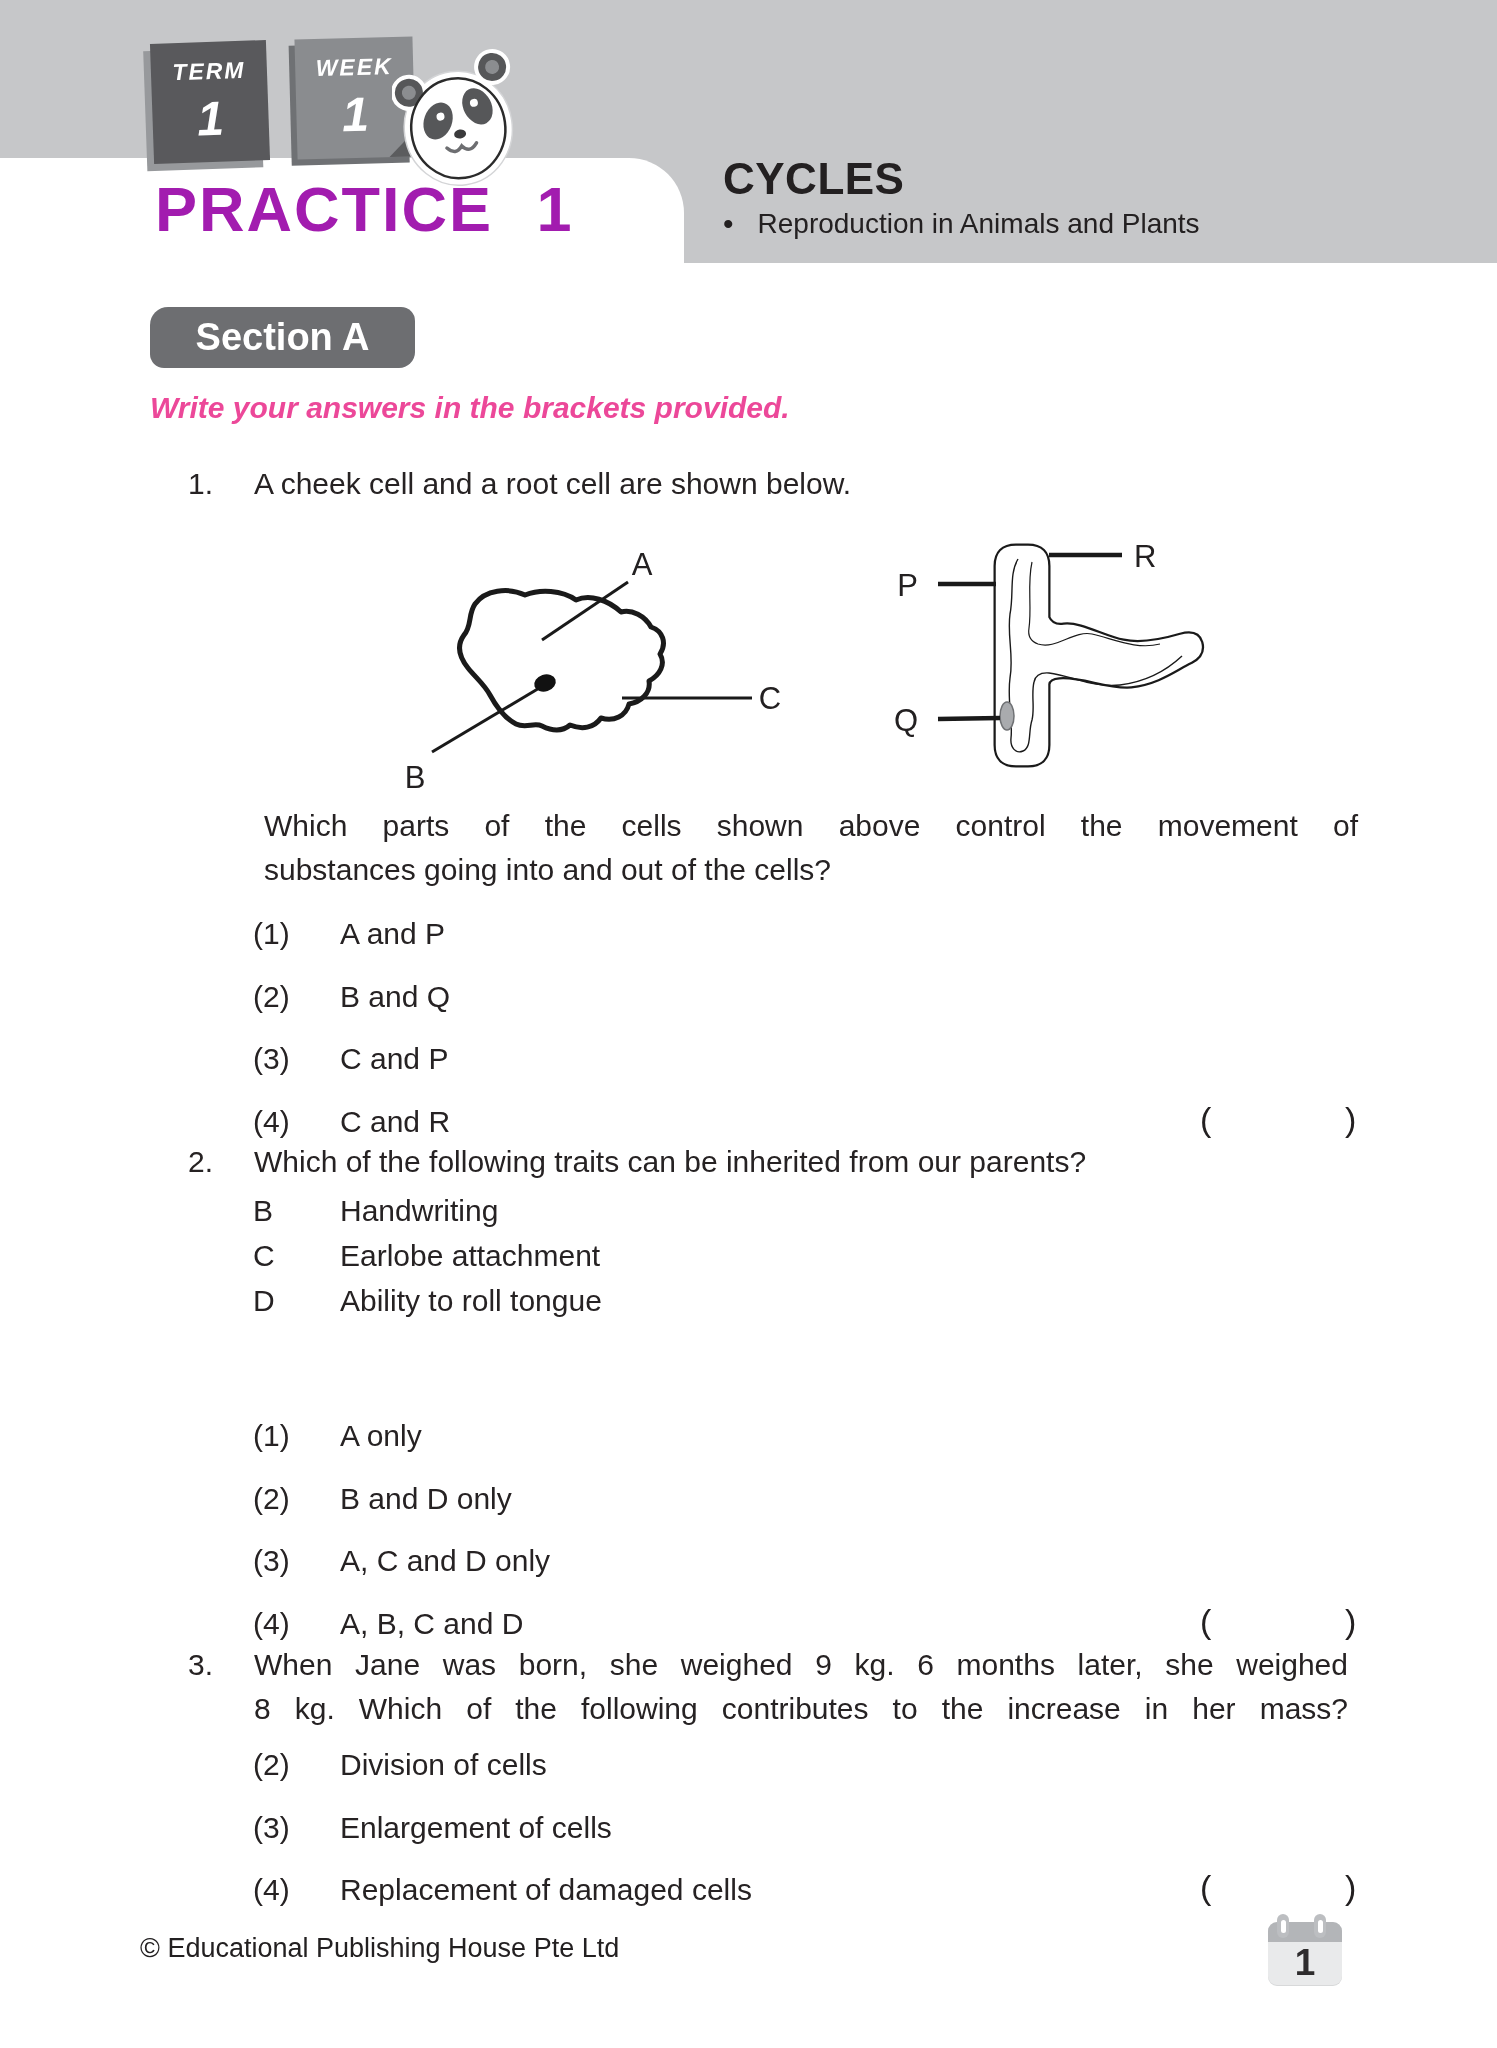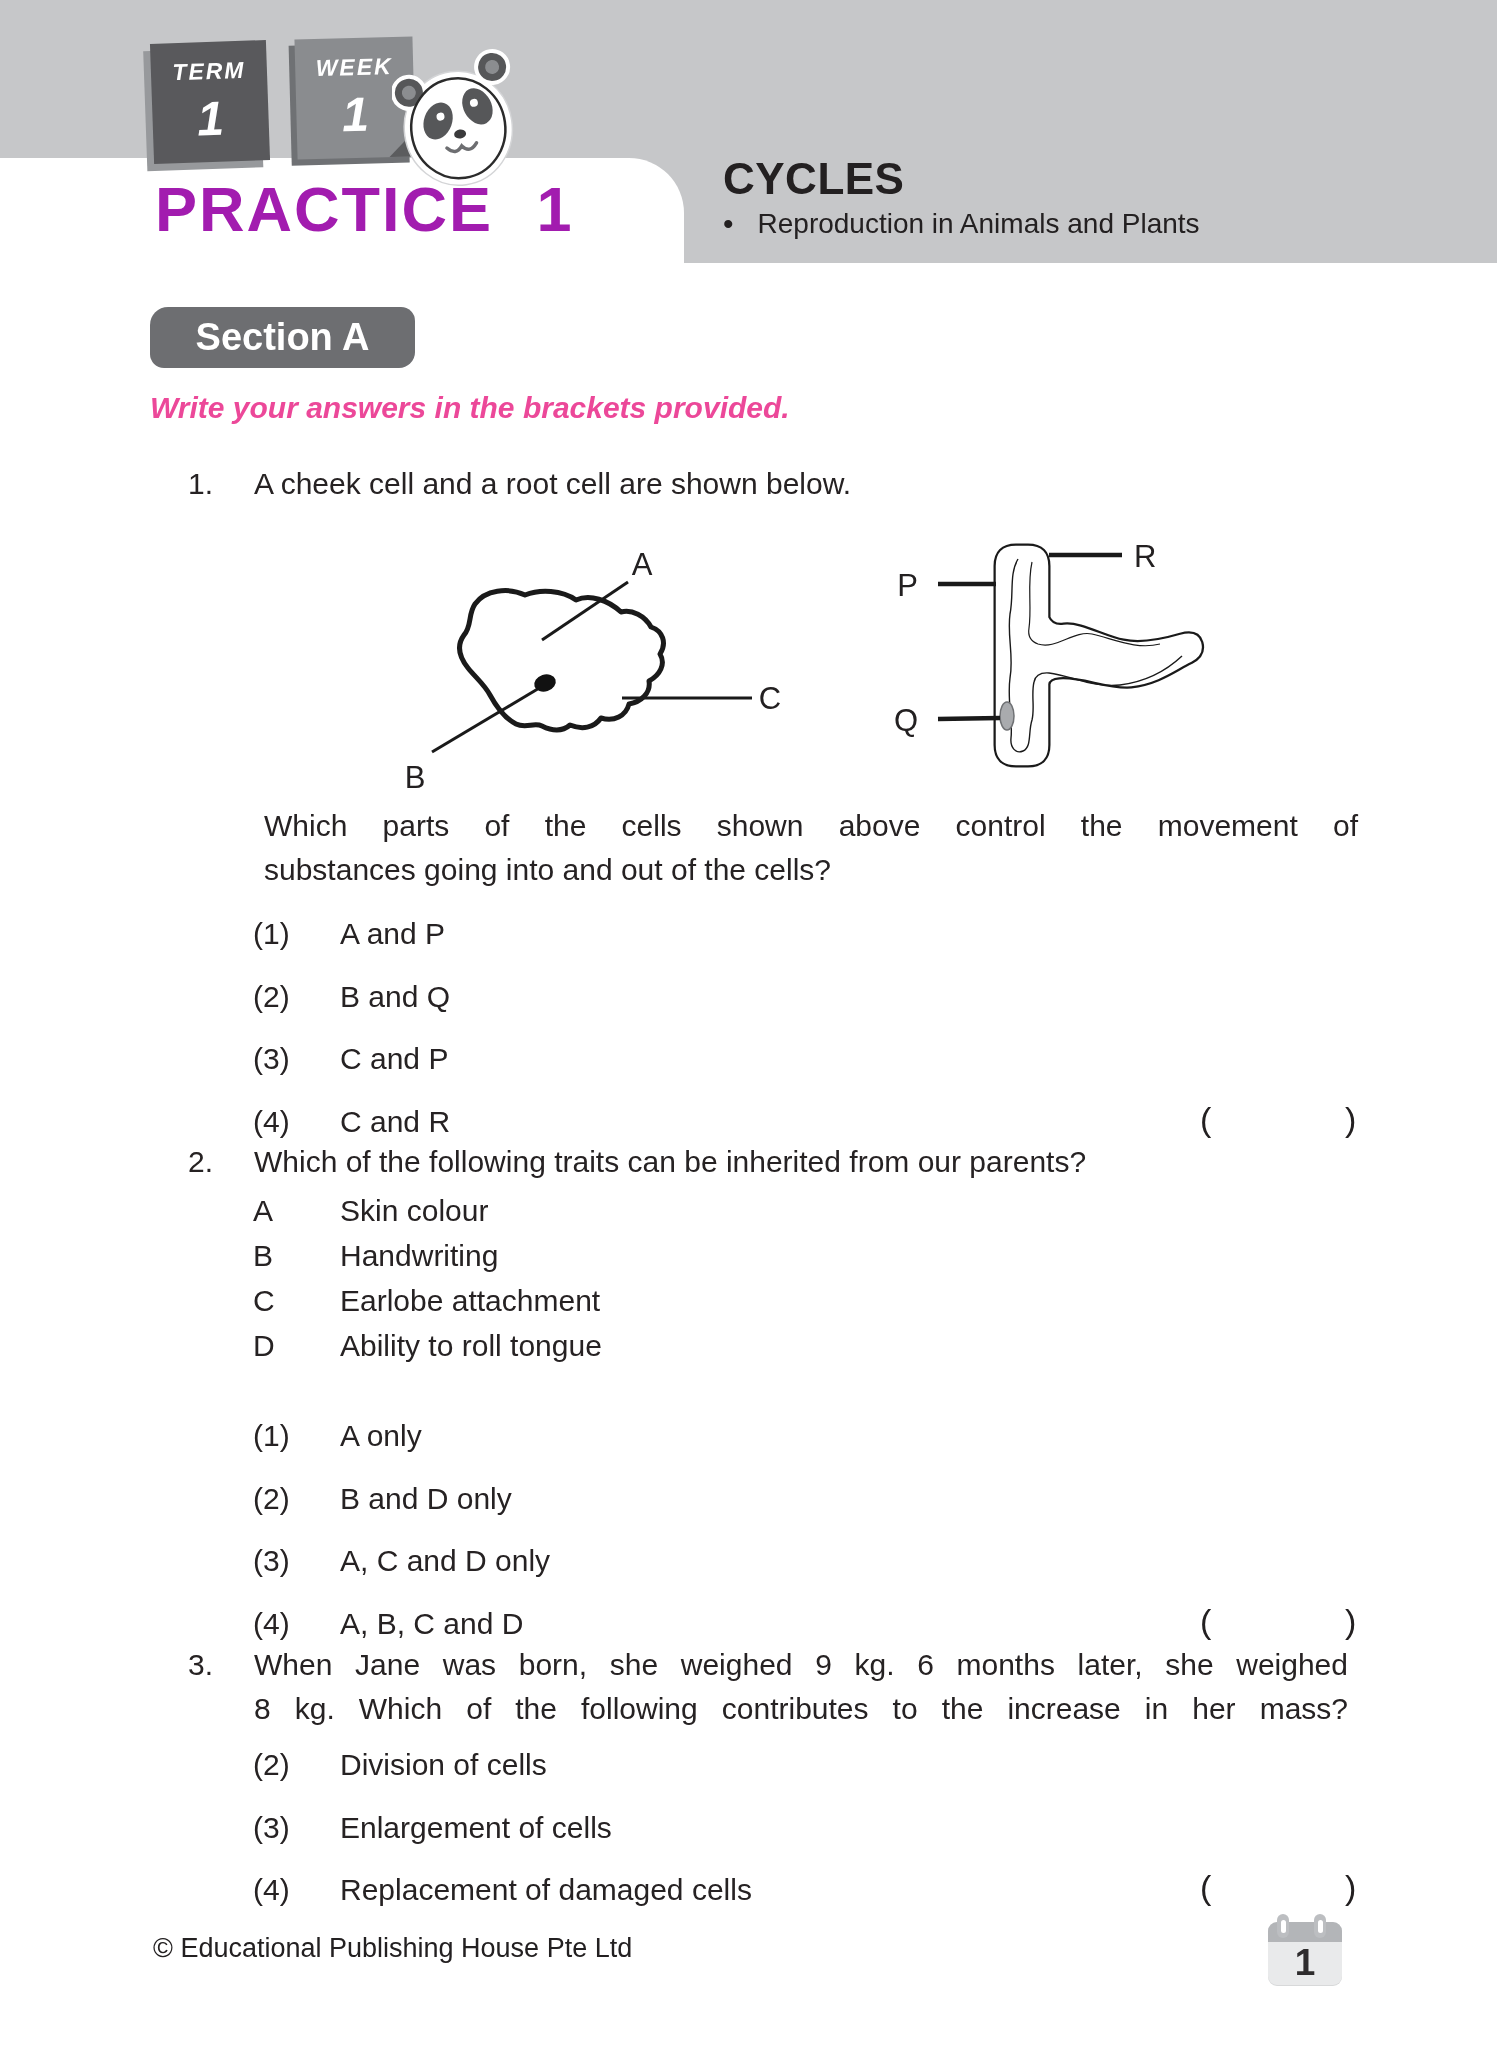--- a/index.html
+++ b/index.html
@@ -34,21 +34,21 @@
   .jline{display:block;text-align:justify;text-align-last:justify;}
   .pline{display:block;}
   .opts{font-size:30px;}
   .opt-row{height:43.5px;line-height:43.5px;position:relative;margin-top:19px;}
   .opt-row-tall{height:45px;line-height:45px;position:relative;}
   .opt-num{display:inline-block;width:87px;}
   .bracket{position:absolute;top:-2px;font-size:34px;font-weight:400;color:#232021;}
   .br-open{left:947px;}
   .br-close{left:1092px;}
   
-  .copyright{left:153px;top:1933px;font-size:27px;color:#232021;}
+  .copyright{left:140px;top:1933px;font-size:27px;color:#232021;}
   .cal{left:1268px;top:1914px;width:74px;height:71px;z-index:2;}
   .cal-body{position:absolute;left:0;top:8px;width:74px;height:63px;background:#e9eaeb;border-radius:9px;box-shadow:0 1px 0 #d8d9da;}
   .cal-band{position:absolute;left:0;top:8px;width:74px;height:20px;background:#b3b5b8;border-radius:9px 9px 0 0;}
   .cal-tab{position:absolute;top:0;width:12px;height:24px;background:#bcbec1;border-radius:6px;display:flex;align-items:center;justify-content:center;}
   .cal-tab-inner{width:5px;height:13px;background:#ffffff;border-radius:3px;}
   .cal-num{position:absolute;left:0;top:28px;width:74px;text-align:center;font-size:37px;font-weight:bold;color:#2e2c2d;}
   svg text{font-family:"Liberation Sans","DejaVu Sans",sans-serif;}
 </style>
 </head>
 <body>
@@ -148,23 +148,20 @@
     <span class="bracket br-close">)</span>
   </div>
 </div>
 
 <div class="abs qrow" style="left:188px;top:1140px;">
   <span class="qnum">2.</span>
   <span>Which of the following traits can be inherited from our parents?</span>
 </div>
 <div class="abs opts" style="left:253px;top:1188px;width:1100px;">
   <div class="opt-row-tall">
-    <span class="opt-num">A</span><span>Skin colour</span>
-  </div>
-  <div class="opt-row-tall">
     <span class="opt-num">B</span><span>Handwriting</span>
   </div>
   <div class="opt-row-tall">
     <span class="opt-num">C</span><span>Earlobe attachment</span>
   </div>
   <div class="opt-row-tall">
     <span class="opt-num">D</span><span>Ability to roll tongue</span>
   </div>
 </div>
 <div class="abs opts" style="left:253px;top:1395px;width:1100px;">

